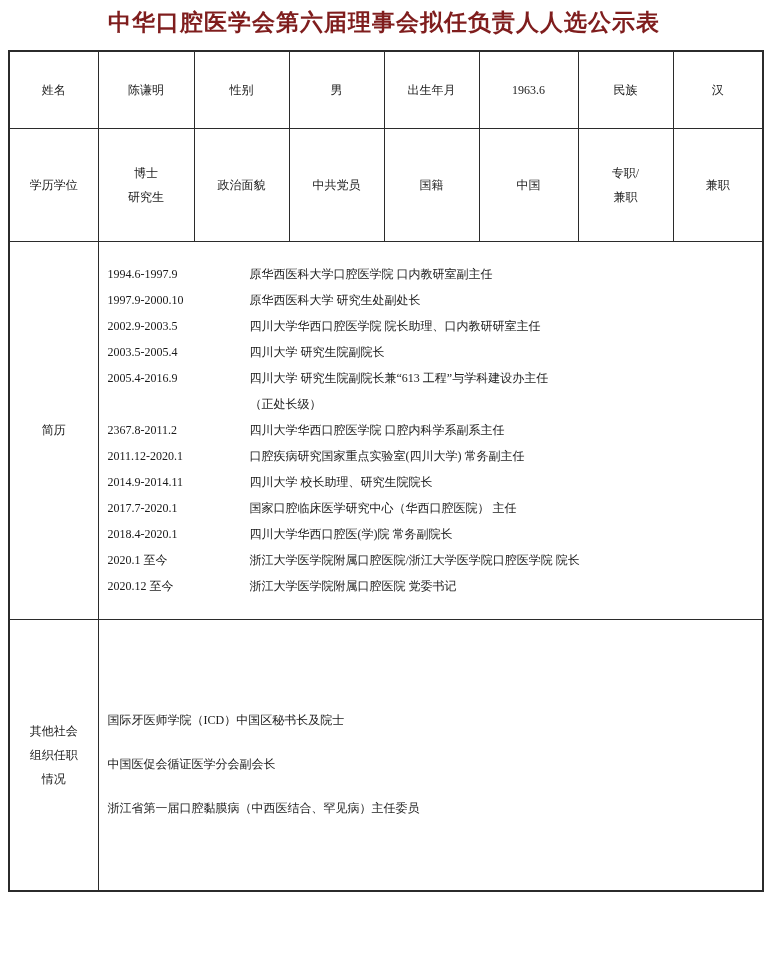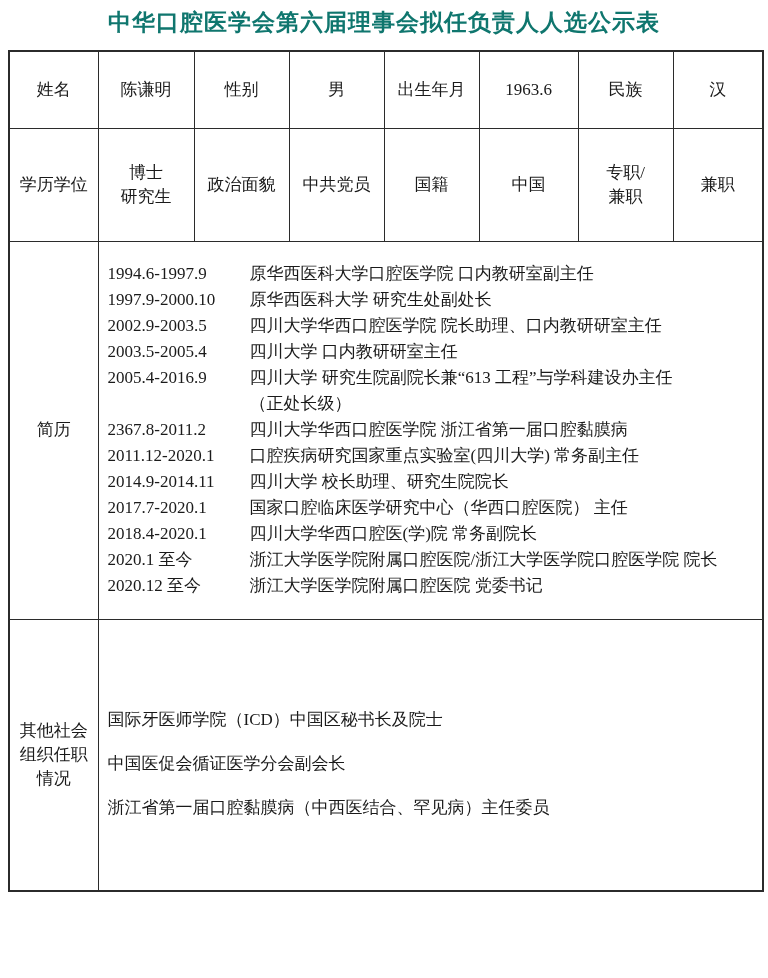--- a/index.html
+++ b/index.html
@@ -11,35 +11,35 @@
     font-family: "Liberation Serif", "DejaVu Serif", serif;
     color: #1a1a1a;
   }
   .page-title {
     text-align: center;
     font-family: "Liberation Sans", "DejaVu Sans", sans-serif;
     font-weight: 700;
     font-size: 23px;
     letter-spacing: 1px;
     padding-top: 7px;
-    color: #0f766e;
+    color: #7f1d1d;
   }
   table.form {
     border-collapse: collapse;
     table-layout: fixed;
     width: 754px;
     margin-left: 8px;
     margin-top: 12px;
     border: 2px solid #2b2b2b;
   }
   table.form td {
     border: 1px solid #2b2b2b;
     text-align: center;
     vertical-align: middle;
-    font-size: 17px;
+    font-size: 12px;
     line-height: 24px;
     color: #1a1a1a;
     overflow: hidden;
   }
   .pre { white-space: pre-line; }
   td.left-cell { text-align: left; padding-left: 9px; }
   .resume-block { display: block; }
   .entry { display: flex; text-align: left; line-height: 26px; }
   .entry .date { flex: none; width: 142px; }
   .entry .text { flex: 1; white-space: pre-line; }
@@ -99,30 +99,30 @@
         <div class="entry">
           <span class="date">1997.9-2000.10</span>
           <span class="text">原华西医科大学 研究生处副处长</span>
         </div>
         <div class="entry">
           <span class="date">2002.9-2003.5</span>
           <span class="text">四川大学华西口腔医学院 院长助理、口内教研研室主任</span>
         </div>
         <div class="entry">
           <span class="date">2003.5-2005.4</span>
-          <span class="text">四川大学 口内教研研室主任</span>
+          <span class="text">四川大学 研究生院副院长</span>
         </div>
         <div class="entry">
           <span class="date">2005.4-2016.9</span>
           <span class="text">四川大学 研究生院副院长兼“613 工程”与学科建设办主任
 （正处长级）</span>
         </div>
         <div class="entry">
           <span class="date">2367.8-2011.2</span>
-          <span class="text">四川大学华西口腔医学院 浙江省第一届口腔黏膜病</span>
+          <span class="text">四川大学华西口腔医学院 口腔内科学系副系主任</span>
         </div>
         <div class="entry">
           <span class="date">2011.12-2020.1</span>
           <span class="text">口腔疾病研究国家重点实验室(四川大学) 常务副主任</span>
         </div>
         <div class="entry">
           <span class="date">2014.9-2014.11</span>
           <span class="text">四川大学 校长助理、研究生院院长</span>
         </div>
         <div class="entry">

